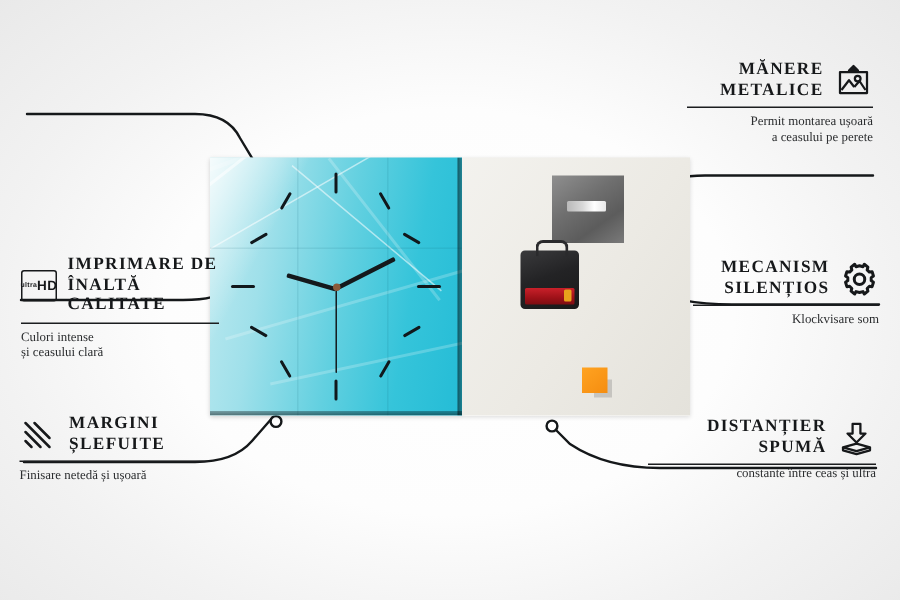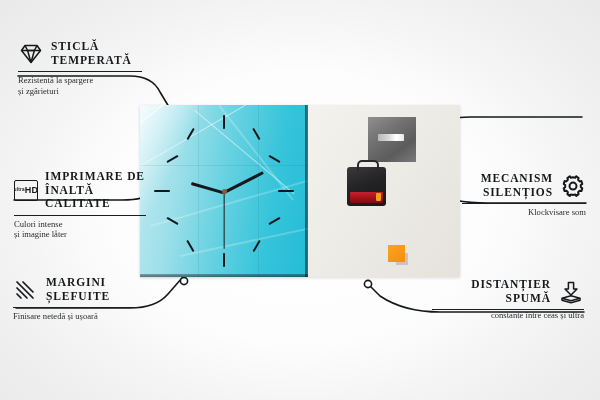--- a/index.html
+++ b/index.html
@@ -181,55 +181,35 @@
         <div class="mv-loop"></div>
         <div class="battery">
           <div class="bat-tip"></div>
         </div>
       </div>
       <div class="foam-sh"></div>
       <div class="foam"></div>
     </div>
   </div>
 
-  <div class="callout left" style="left:18px;top:40px;width:124px;">
-    <div class="co-head">
-      <svg class="ico" width="26" height="24" viewBox="0 0 26 24">
-        <g fill="none" stroke="#16181a" stroke-width="1.5" stroke-linejoin="round">
-          <path d="M3.5,8.5 L7,3.5 L19,3.5 L22.5,8.5 L13,20.5 Z"></path>
-          <path d="M3.5,8.5 L22.5,8.5"></path>
-          <path d="M7,3.5 L9.6,8.5 L13,20.5"></path>
-          <path d="M19,3.5 L16.4,8.5 L13,20.5"></path>
-          <path d="M9.6,8.5 L16.4,8.5"></path>
-        </g>
-      </svg>
-      <div>
-        <div class="co-title">STICLĂ</div>
-        <div class="co-title">TEMPERATĂ</div>
-      </div>
-    </div>
-    <div class="rule"></div>
-    <div class="co-sub">Rezistentă la spargere</div>
-    <div class="co-sub" style="margin-top:0">și zgârieturi</div>
-  </div>
 
   <div class="callout left" style="left:14px;top:170px;width:132px;">
     <div class="co-head">
       <div class="hdbox ico">
         <span class="u">ultra</span>
         <span class="h">HD</span>
       </div>
       <div>
         <div class="co-title">IMPRIMARE DE</div>
         <div class="co-title">ÎNALTĂ CALITATE</div>
       </div>
     </div>
     <div class="rule"></div>
     <div class="co-sub">Culori intense</div>
-    <div class="co-sub" style="margin-top:0">și imagine låter</div>
+    <div class="co-sub" style="margin-top:0">și ceasului clară</div>
   </div>
 
   <div class="callout left" style="left:13px;top:276px;width:126px;">
     <div class="co-head">
       <svg class="ico" width="26" height="24" viewBox="0 0 26 24">
         <g stroke="#16181a" stroke-width="1.7" stroke-linecap="round">
           <line x1="4" y1="4" x2="20" y2="20"></line>
           <line x1="4" y1="10" x2="14" y2="20"></line>
           <line x1="4" y1="16" x2="8" y2="20"></line>
           <line x1="10" y1="4" x2="20" y2="14"></line>
@@ -237,20 +217,40 @@
       </svg>
       <div>
         <div class="co-title">MARGINI</div>
         <div class="co-title">ȘLEFUITE</div>
       </div>
     </div>
     <div class="rule"></div>
     <div class="co-sub">Finisare netedă și ușoară</div>
   </div>
 
+  <div class="callout right" style="left:458px;top:40px;width:124px;">
+    <div class="co-head">
+      <div>
+        <div class="co-title">MĂNERE</div>
+        <div class="co-title">METALICE</div>
+      </div>
+      <svg class="ico" width="26" height="24" viewBox="0 0 26 24">
+        <g fill="none" stroke="#16181a" stroke-width="1.5" stroke-linejoin="round">
+          <path d="M10,5 L13,2 L16,5 Z" fill="#16181a"></path>
+          <rect x="4" y="6" width="18" height="14"></rect>
+          <path d="M5,18 L10,11.5 L13.5,16"></path>
+          <path d="M13.5,16 L17,12 L21,18"></path>
+          <circle cx="15.8" cy="10.4" r="1.9"></circle>
+        </g>
+      </svg>
+    </div>
+    <div class="rule"></div>
+    <div class="co-sub">Permit montarea ușoară</div>
+    <div class="co-sub" style="margin-top:0">a ceasului pe perete</div>
+  </div>
 
   <div class="callout right" style="left:462px;top:172px;width:124px;">
     <div class="co-head">
       <div>
         <div class="co-title">MECANISM</div>
         <div class="co-title">SILENȚIOS</div>
       </div>
       <svg class="ico" width="26" height="24" viewBox="0 0 26 24">
         <g fill="none" stroke="#16181a" stroke-width="2" stroke-linejoin="round">
           <path d="M13,3.2 L15.3,3.8 L16.2,2.2 L18.6,4.1 L18.1,5.9 L19.6,7.4 L21.4,7.1 L22.3,10 L20.8,11.1

